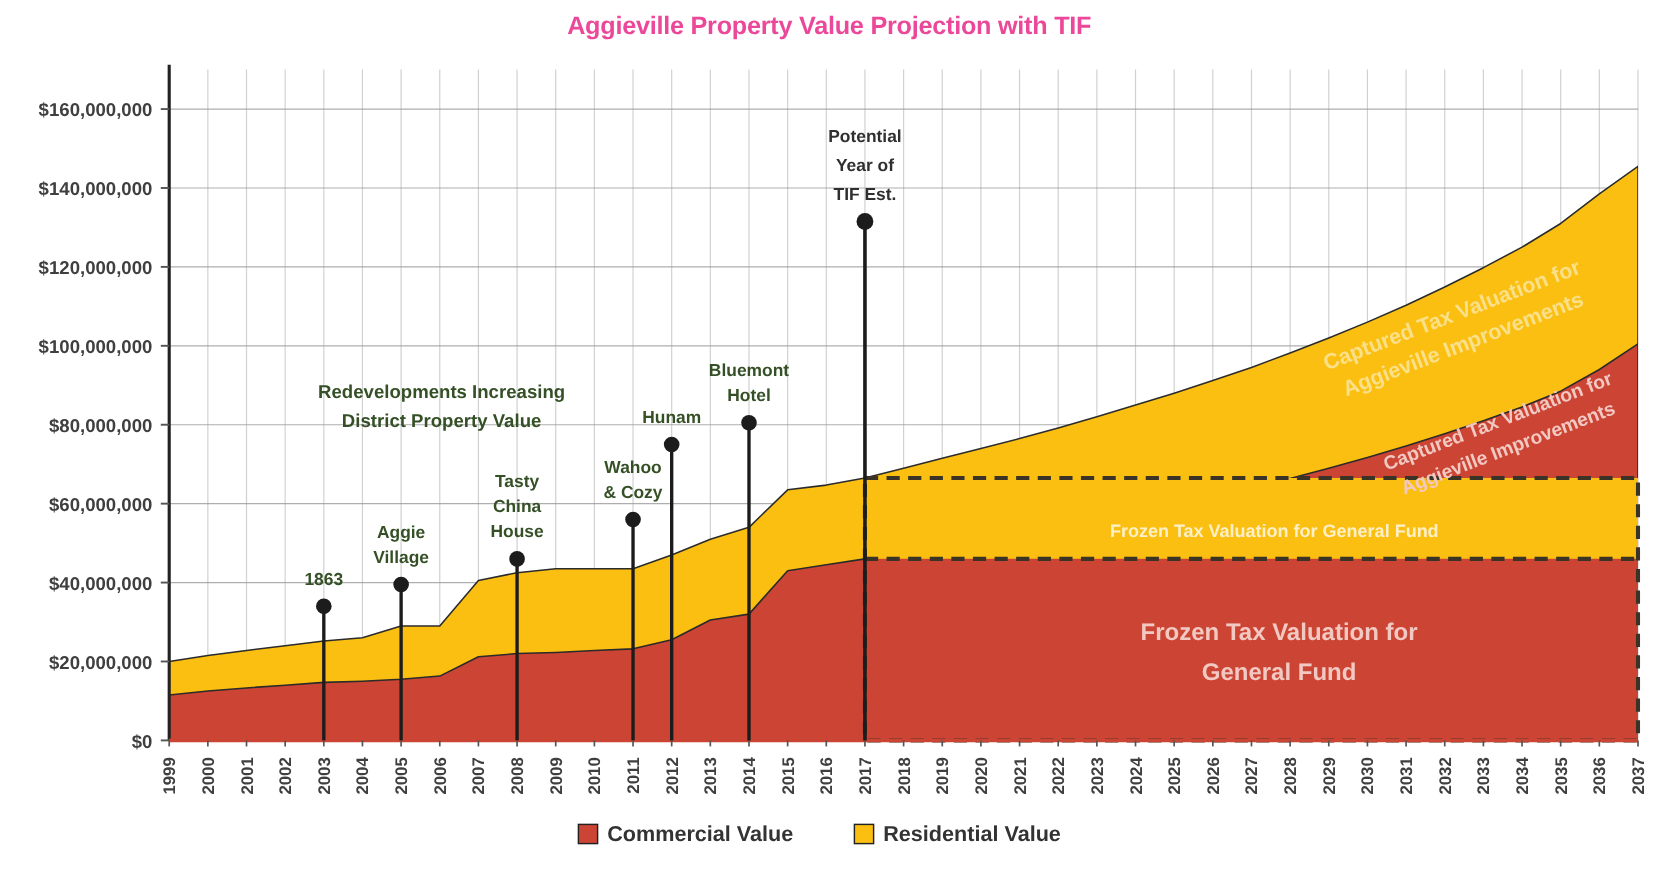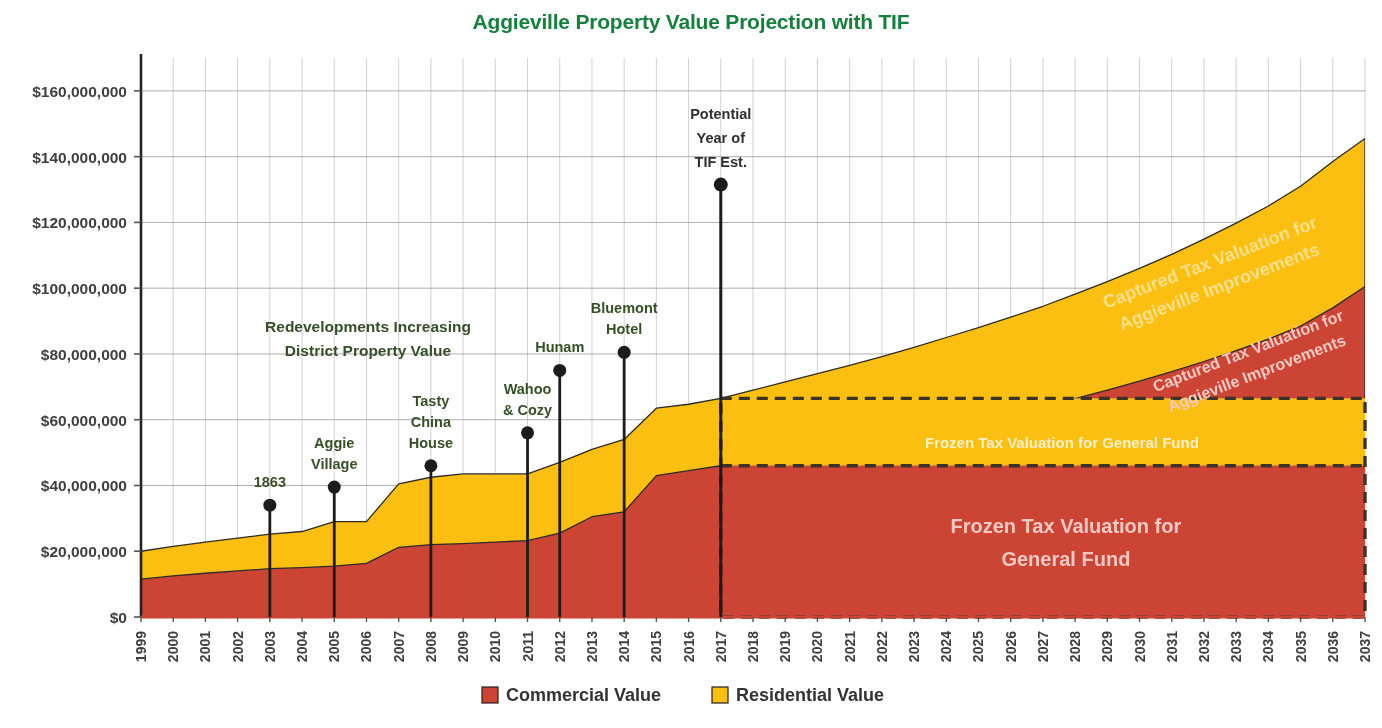--- a/index.html
+++ b/index.html
@@ -9,21 +9,21 @@
     font-family:"Liberation Sans", sans-serif;
     overflow:hidden;
     position:relative;
   }
   #chart-root{position:absolute;inset:0;}
   .chart-title{
     position:absolute;
     top:10px;left:0;width:1382px;
     text-align:center;
     font-size:21px;font-weight:bold;
-    color:#15803d;
+    color:#ec4899;
     letter-spacing:-0.2px;
   }
   svg{position:absolute;top:0;left:0;}
   .ytick{
     font-size:15.5px;font-weight:bold;fill:#3f3f3f;
     font-family:"Liberation Sans", sans-serif;
     text-anchor:end;
   }
   .xtick{
     font-size:14px;font-weight:bold;fill:#3f3f3f;

